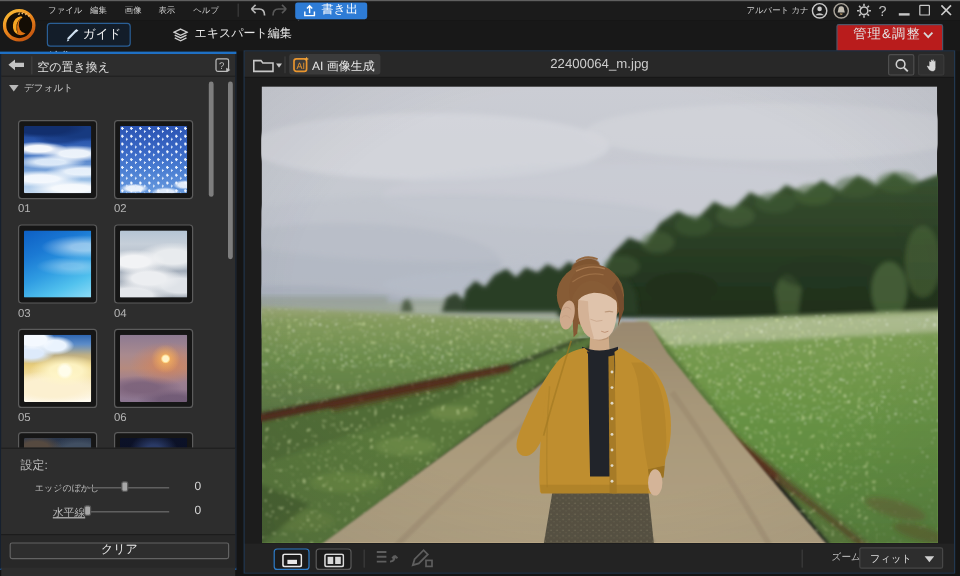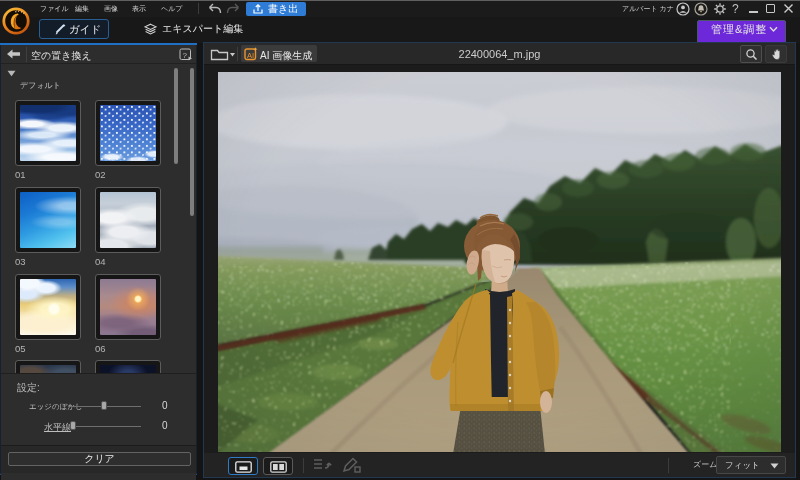--- a/index.html
+++ b/index.html
@@ -12,28 +12,28 @@
 
 #tabrow{left:0;top:17px;width:800px;height:26px;background:#181818;}
 #guidetab{position:absolute;left:39px;top:2px;width:70px;height:20px;background:#131d29;
   border:1px solid #2a5f96;border-radius:3px;color:#f0f0f0;font-size:10.5px;line-height:19px;}
 #experttab{position:absolute;left:140px;top:2px;height:20px;color:#e8e8e8;font-size:10px;line-height:20px;}
 #bluebar{left:0;top:42.5px;width:197px;height:2.5px;background:#1f70c4;}
 
 #exportbtn{left:246px;top:2px;width:60px;height:14px;background:#2e7cd6;border-radius:2px;
   color:#fff;font-size:10px;line-height:13px;}
 
-#managedd{left:697px;top:20px;width:89px;height:34px;background:#6d28d9;border:1px solid #4d5668;
+#managedd{left:697px;top:20px;width:89px;height:34px;background:#b91c1c;border:1px solid #4d5668;
   border-radius:2px;color:#e4e4e4;font-size:11px;letter-spacing:1px;line-height:16px;}
 
 #sidebar{left:0;top:45px;width:197px;height:430px;background:#2d2d2d;
   border-left:1px solid #16202e;border-right:1px solid #16202e;border-bottom:2px solid #1d5a9e;}
 #sbheader{left:0;top:0;width:195px;height:19px;border-bottom:1px solid #212121;}
 #sbtitle{left:30px;top:4px;font-size:10px;color:#e0e0e0;}
-#defhdr{left:6px;top:23px;font-size:8px;color:#c8c8c8;margin-top:12px;}
+#defhdr{left:6px;top:23px;font-size:8px;color:#c8c8c8;}
 .thumb{position:absolute;width:66px;height:66px;background:#161616;border:1px solid #5c5c5c;
   border-radius:3px;padding:4px;}
 .thumb .im{width:100%;height:100%;border-radius:1px;}
 .tlabel{position:absolute;width:66px;text-align:left;font-size:9.5px;color:#b4b4b4;}
 #sky01{background:
  radial-gradient(ellipse 36px 8px at 16px 2px,#122f6e 60%,rgba(18,47,110,0)),
  radial-gradient(ellipse 38px 9px at 48px 4px,#173a80 60%,rgba(23,58,128,0)),
  radial-gradient(ellipse 22px 6px at 30px 10px,#1d428e 55%,rgba(29,66,142,0)),
  radial-gradient(ellipse 24px 6px at 12px 19px,rgba(255,255,255,.95) 45%,rgba(255,255,255,0)),
  radial-gradient(ellipse 28px 7px at 42px 23px,rgba(250,253,255,.92) 45%,rgba(255,255,255,0)),

